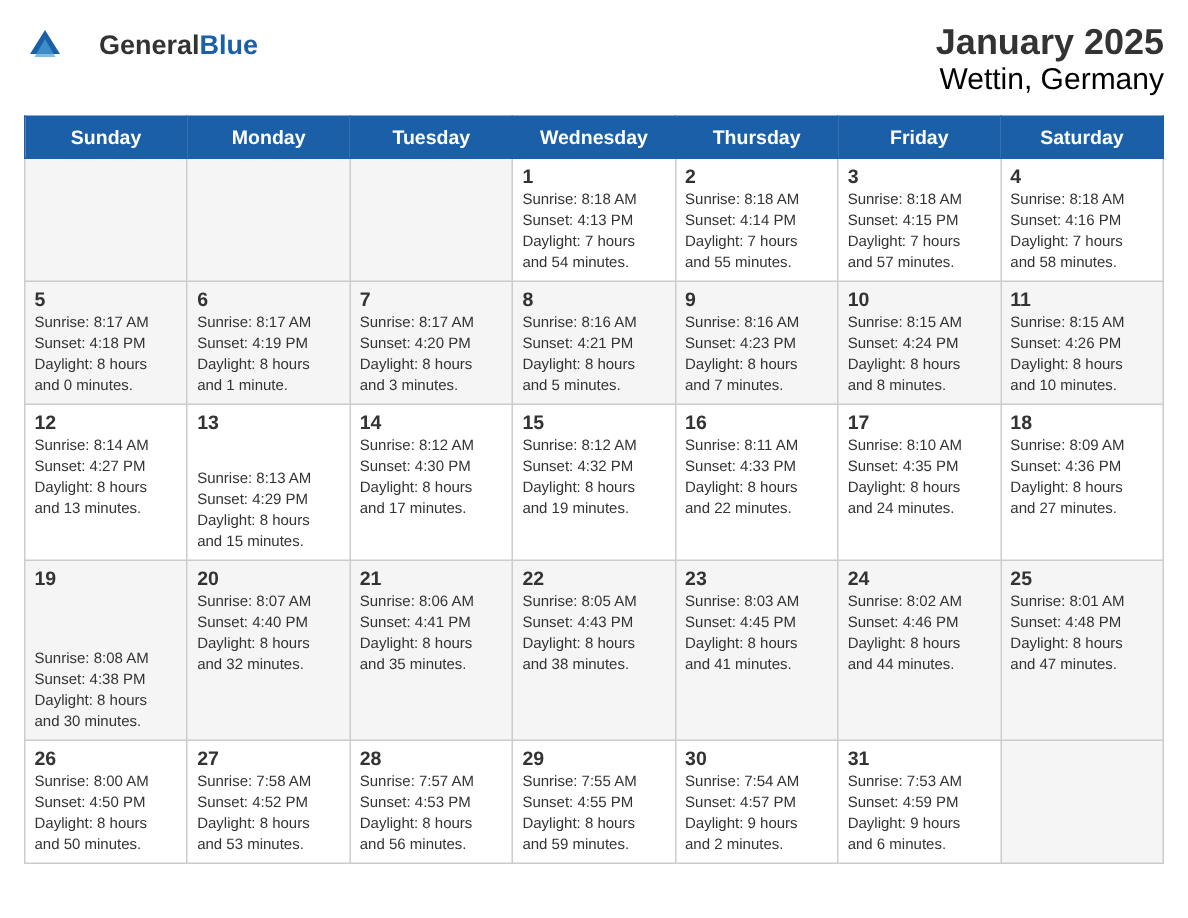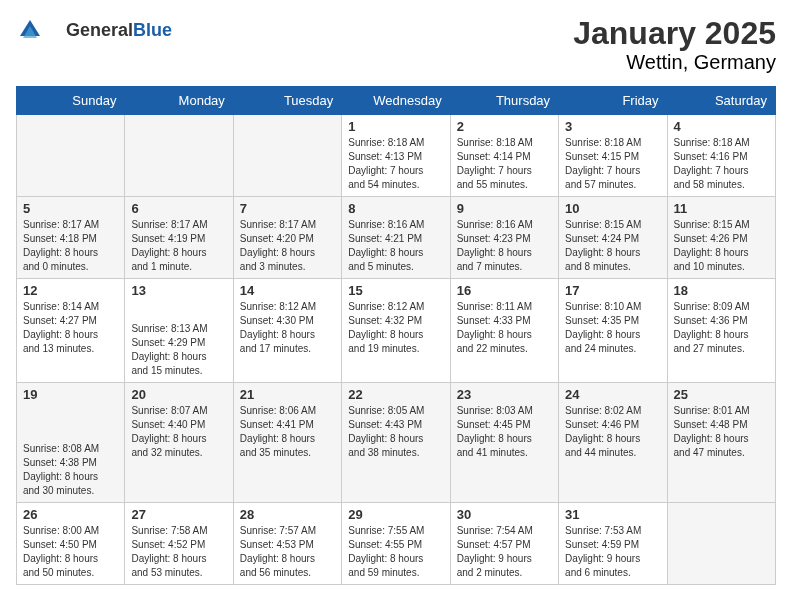--- a/index.html
+++ b/index.html
@@ -33,40 +33,40 @@
     }
     .logo-icon {
       width: 28px;
       height: 28px;
       margin-right: 2px;
     }
     .title-block {
       text-align: right;
     }
     .month-title {
-      font-size: 32px;
+      font-size: 24px;
       font-weight: bold;
       color: #333;
       line-height: 1.1;
     }
     .location-title {
       font-size: 20px;
       color: #000000;
     }
     .calendar {
       width: 100%;
       border-collapse: collapse;
       border: 1px solid #ccc;
     }
     .calendar th {
       background-color: #1a5fa8;
       color: #fff;
       font-size: 13px;
-      font-weight: normal;
-      text-align: right;
+      font-weight: bold;
+      text-align: center;
       padding: 6px 8px;
       border: 1px solid #1a5fa8;
     }
     .calendar td {
       vertical-align: top;
       border: 1px solid #ccc;
       padding: 4px 6px;
       width: 108px;
       min-height: 80px;
       font-size: 10.5px;

